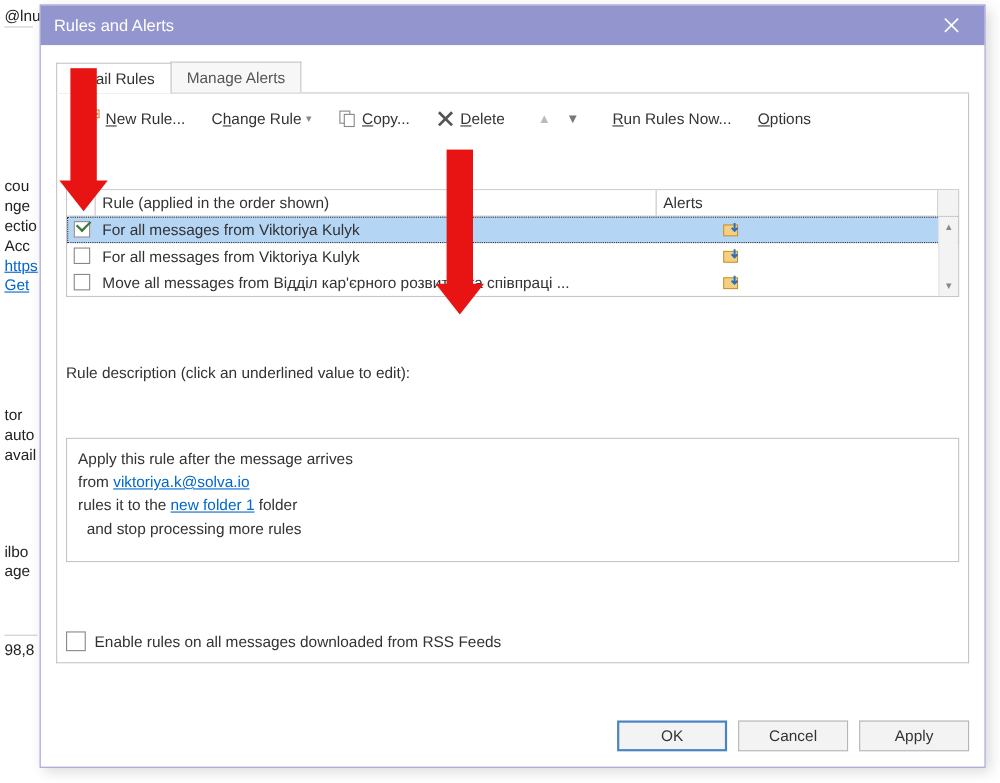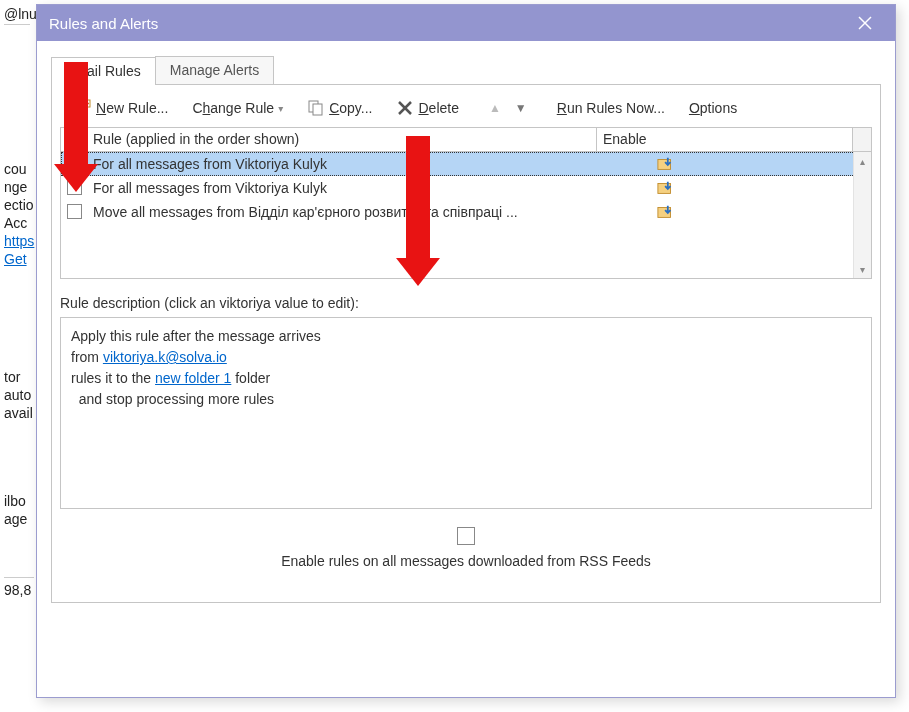--- a/index.html
+++ b/index.html
@@ -81,20 +81,21 @@
     top: 1px;
   }
   .tab.inactive { background: #f7f7f7; color: #555; }
   .tab-panel {
     border: 1px solid #c5c5c5;
     border-top: none;
     padding: 10px 8px 10px 8px;
     display: flex;
     flex-direction: column;
     height: 518px;
+    gap: 45px;
   }
   .toolbar {
     display: flex;
     align-items: center;
     gap: 2px;
     padding: 2px 4px 8px 8px;
     font-size: 14px;
   }
   .toolbar .tbtn {
     display: flex; align-items: center;
@@ -162,21 +163,21 @@
   .desc-box {
     border: 1px solid #c5c5c5;
     height: 192px;
     padding: 8px 10px;
     font-size: 14px;
     line-height: 1.5;
   }
   .desc-box .ul { color:#0066cc; text-decoration: underline; }
   .rss-row {
     display:flex; align-items:center; gap:8px;
-    margin-top: 18px; font-size:14px;flex-direction:column;
+    margin-top: 18px; font-size:14px;
   }
   .rss-row .box {
     width: 18px; height: 18px; border:1px solid #888; background:#fff;
   }
   .buttons {
     display:flex; justify-content:flex-end; gap:10px;
     padding: 14px 14px 14px 14px;
   }
   .btn {
     width: 100px; height: 28px;
@@ -300,21 +301,21 @@
         <span class="sep"></span>
         <span class="tbtn">
           <span><span style="text-decoration:underline;">O</span>ptions</span>
         </span>
       </div>
 
       <div class="rules-table">
         <div class="grid-header">
           <div class="gh-check"></div>
           <div class="gh-rule">Rule (applied in the order shown)</div>
-          <div class="gh-actions">Enable</div>
+          <div class="gh-actions">Alerts</div>
           <div class="gh-scroll"></div>
         </div>
         <div class="grid-body">
 
           <div class="row selected focus">
             <div class="rc-check">
                 <div class="box checked"></div>
               </div>
             <div class="rc-name">For all messages from Viktoriya Kulyk</div>
             <div class="rc-actions">
@@ -378,40 +379,45 @@
             </div>
           </div>
 
           <div class="scrollbar">
             <div class="sbbtn">▴</div>
             <div class="sbbtn">▾</div>
           </div>
         </div>
       </div>
 
-      <div class="desc-label">Rule description (click an viktoriya value to edit):</div>
+      <div class="desc-label">Rule description (click an underlined value to edit):</div>
       <div class="desc-box">
         <div>Apply this rule after the message arrives</div>
         <div>
           <span>from </span><span class="ul">viktoriya.k@solva.io</span>
         </div>
         <div>
           <span>rules it to the </span><span class="ul">new folder 1</span><span> folder</span>
         </div>
         <div style="white-space:pre;">  and stop processing more rules</div>
       </div>
 
       <div class="rss-row">
         <span class="box"></span>
         <span>Enable rules on all messages downloaded from RSS Feeds</span>
       </div>
 
     </div>
   </div>
 
+  <div class="buttons">
+    <div class="btn primary">OK</div>
+    <div class="btn">Cancel</div>
+    <div class="btn">Apply</div>
+  </div>
 </div>
 
 <div class="red-arrow" style="left:54px; top:62px; width:44px; height:130px;">
   <div class="shaft" style="top:0; height:104px;"></div>
   <div class="head"></div>
 </div>
 <div class="red-arrow" style="left:396px; top:136px; width:44px; height:150px;">
   <div class="shaft" style="top:0; height:124px;"></div>
   <div class="head"></div>
 </div>

